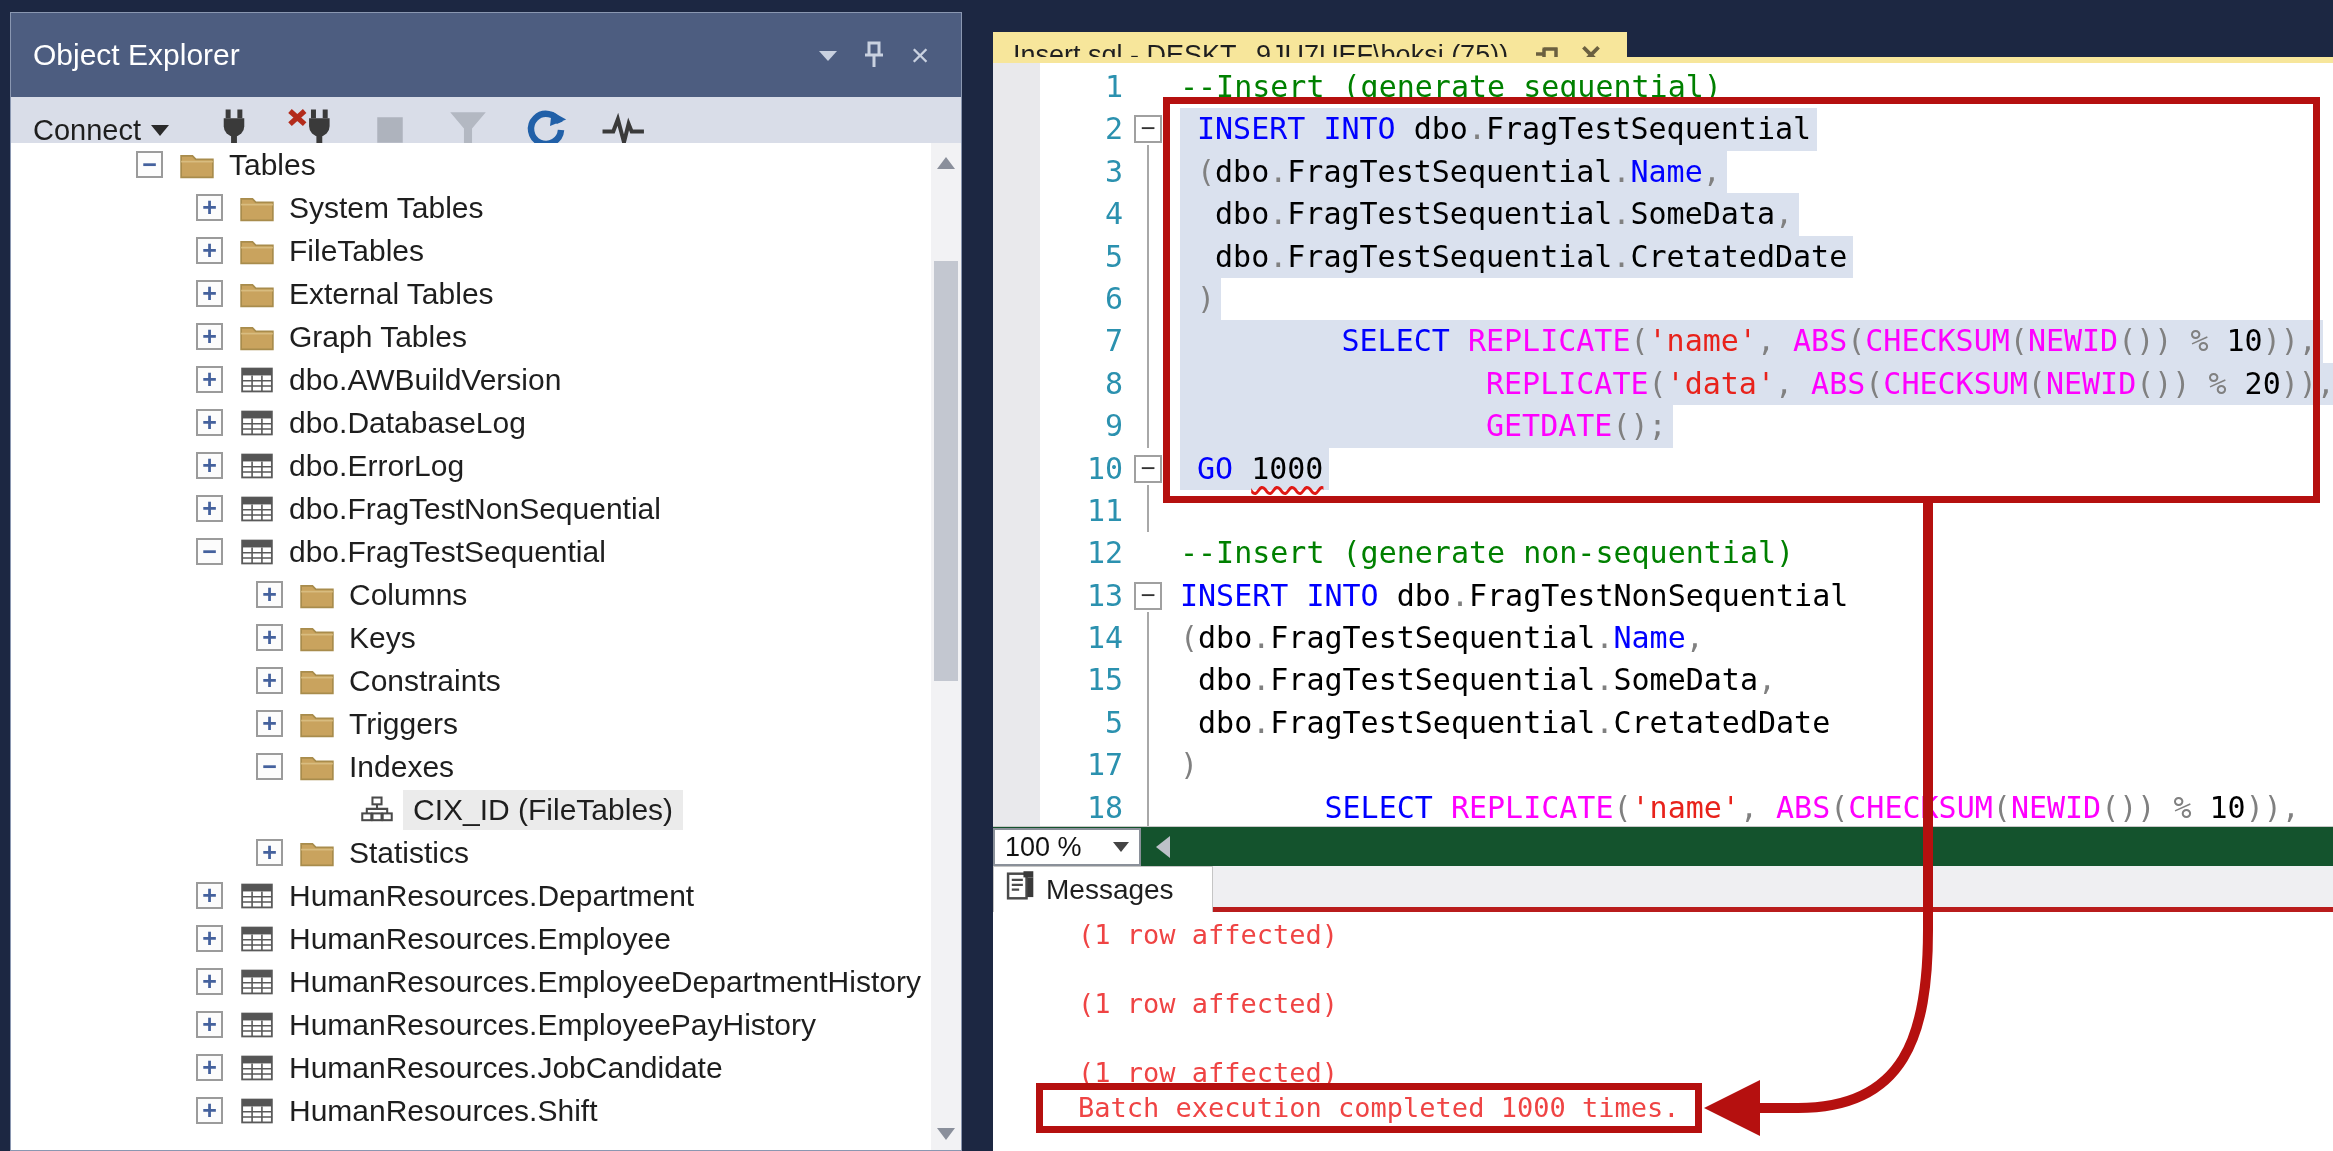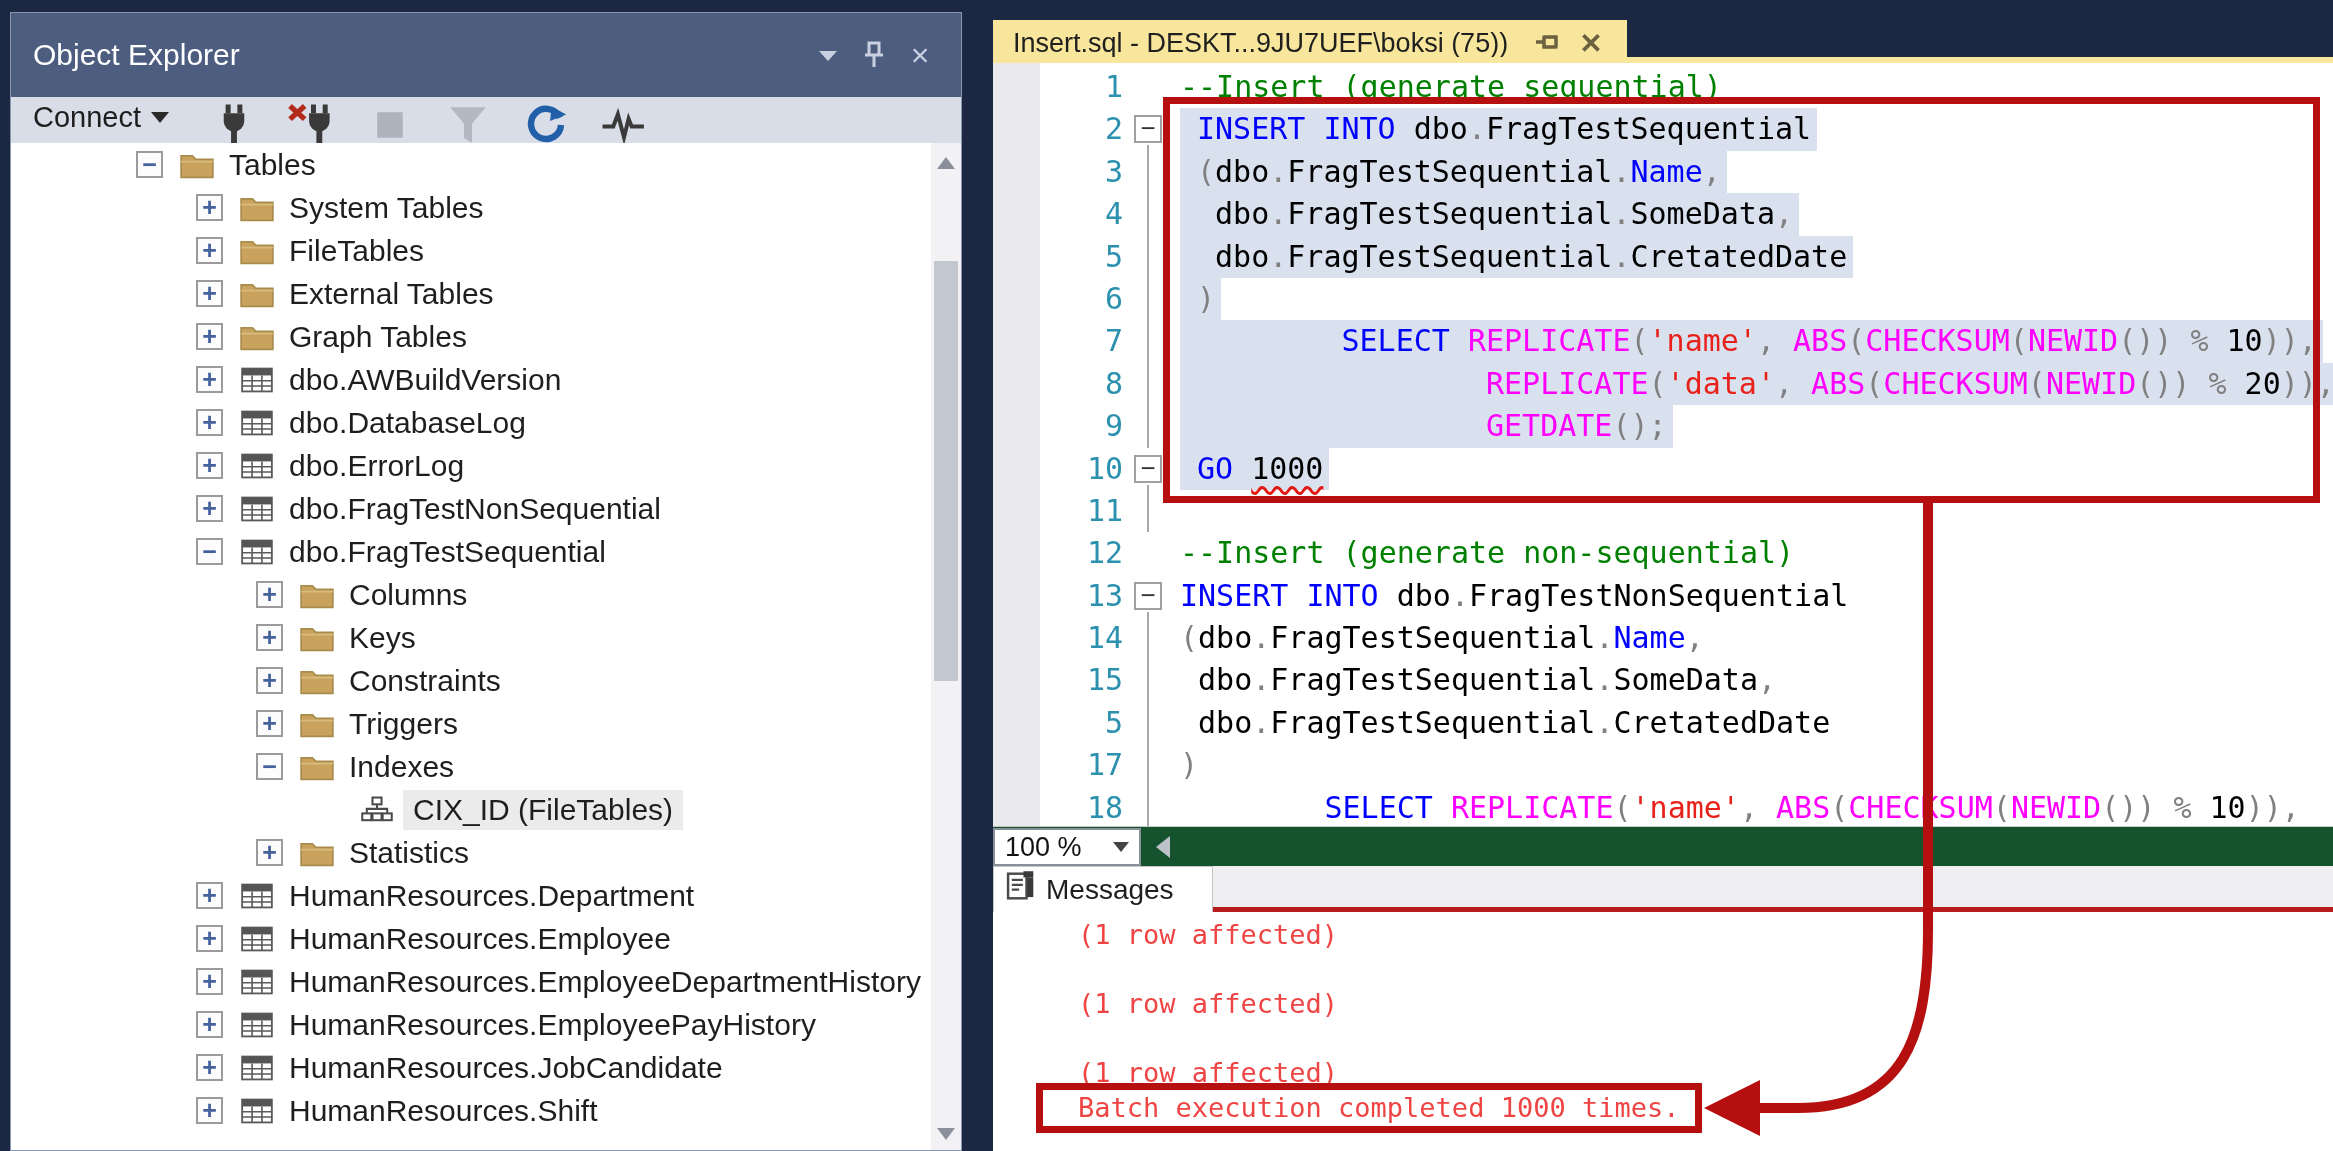--- a/index.html
+++ b/index.html
@@ -10,41 +10,41 @@
   }
   *{margin:0;padding:0;box-sizing:border-box;}
   html,body{width:2333px;height:1151px;overflow:hidden;}
   body{background:var(--shell);font-family:"Liberation Sans",sans-serif;position:relative;}
 
   
   #oe-panel{position:absolute;left:10px;top:12px;width:952px;height:1139px;background:#fff;border:1px solid #8A97B1;}
   .oe-titlebar{height:84px;background:var(--titlebar);display:flex;align-items:center;padding:0 18px 0 22px;}
   .oe-title{color:#fff;font-size:30px;flex:1;}
   .tbar-ic{width:46px;height:40px;display:flex;align-items:center;justify-content:center;color:#C9D1E0;font-size:26px;}
-  .oe-toolbar{height:64px;background:var(--toolbar);border-bottom:2px solid #AAB2C4;display:flex;align-items:flex-start;padding:4px 10px 0 22px;gap:24px;}
+  .oe-toolbar{height:64px;background:var(--toolbar);border-bottom:2px solid #AAB2C4;display:flex;align-items:center;padding:4px 10px 0 22px;gap:24px;}
   .connect-btn{display:flex;align-items:center;gap:10px;font-size:29px;color:#1e1e1e;margin-right:14px;}
   .dd-arrow{width:0;height:0;border-left:9px solid transparent;border-right:9px solid transparent;border-top:11px solid #2a2a2a;display:inline-block;}
   .tool-ic{width:54px;height:48px;display:flex;align-items:center;justify-content:center;}
   #oe-tree{position:absolute;left:0;top:130px;right:0;bottom:0;background:#fff;overflow:hidden;}
   .tree-row{height:43px;display:flex;align-items:center;}
   .expander{width:27px;height:27px;min-width:27px;border:2px solid #9B9B9B;background:#FCFCFC;color:#44619D;
     font-size:25px;line-height:22px;text-align:center;font-weight:bold;margin-right:16px;}
   .expander.none{border:none;background:transparent;}
   .tree-ic{width:36px;min-width:36px;height:32px;margin-right:14px;display:flex;align-items:center;justify-content:center;}
   .tree-label{font-size:30px;color:#1e1e1e;white-space:nowrap;}
   .tree-label.sel{background:#EBEBEB;padding:3px 10px;margin-left:-6px;}
   #oe-scroll{position:absolute;right:0;top:130px;width:30px;bottom:0;background:#F2F2F4;}
   #oe-scroll .arr{position:absolute;left:6px;width:0;height:0;border-left:9px solid transparent;border-right:9px solid transparent;}
   #oe-scroll .up{top:14px;border-bottom:12px solid #8A8F9B;}
   #oe-scroll .down{bottom:10px;border-top:12px solid #8A8F9B;}
   #oe-thumb{position:absolute;left:3px;width:24px;top:118px;height:420px;background:var(--thumb);}
 
   
   #editor{position:absolute;left:993px;top:0;width:1340px;height:1151px;}
-  #tab{position:absolute;left:0;top:20px;width:634px;height:47px;background:var(--tabyellow);display:flex;align-items:center;padding:0 14px 0 20px;}
+  #tab{position:absolute;left:0;top:32px;width:634px;height:47px;background:var(--tabyellow);display:flex;align-items:center;padding:0 14px 0 20px;}
   .tab-title{font-size:27px;color:#1f1f1f;flex:1;white-space:nowrap;overflow:hidden;}
   .tab-ic{width:44px;height:40px;display:flex;align-items:center;justify-content:center;color:#6B6040;font-size:28px;font-weight:bold;}
   #tab-underline{position:absolute;left:0;top:57px;right:0;height:6px;background:var(--tabyellow);}
   #code-wrap{position:absolute;left:0;top:63px;right:0;height:763px;background:#fff;overflow:hidden;}
   #ind-margin{position:absolute;left:0;top:0;width:47px;height:100%;background:var(--margin);}
   #code{position:absolute;left:0;top:3px;right:0;}
   .code-line{position:relative;height:42.4px;font-family:"DejaVu Sans Mono",monospace;font-size:30px;line-height:42.4px;}
   .ln{position:absolute;left:40px;width:90px;text-align:right;color:var(--ln);}
   .fold-box{position:absolute;left:141px;top:7px;width:28px;height:28px;border:2px solid #A0A0A0;background:#fff;color:#333;
     font-size:26px;line-height:22px;text-align:center;font-family:"Liberation Sans",sans-serif;}

